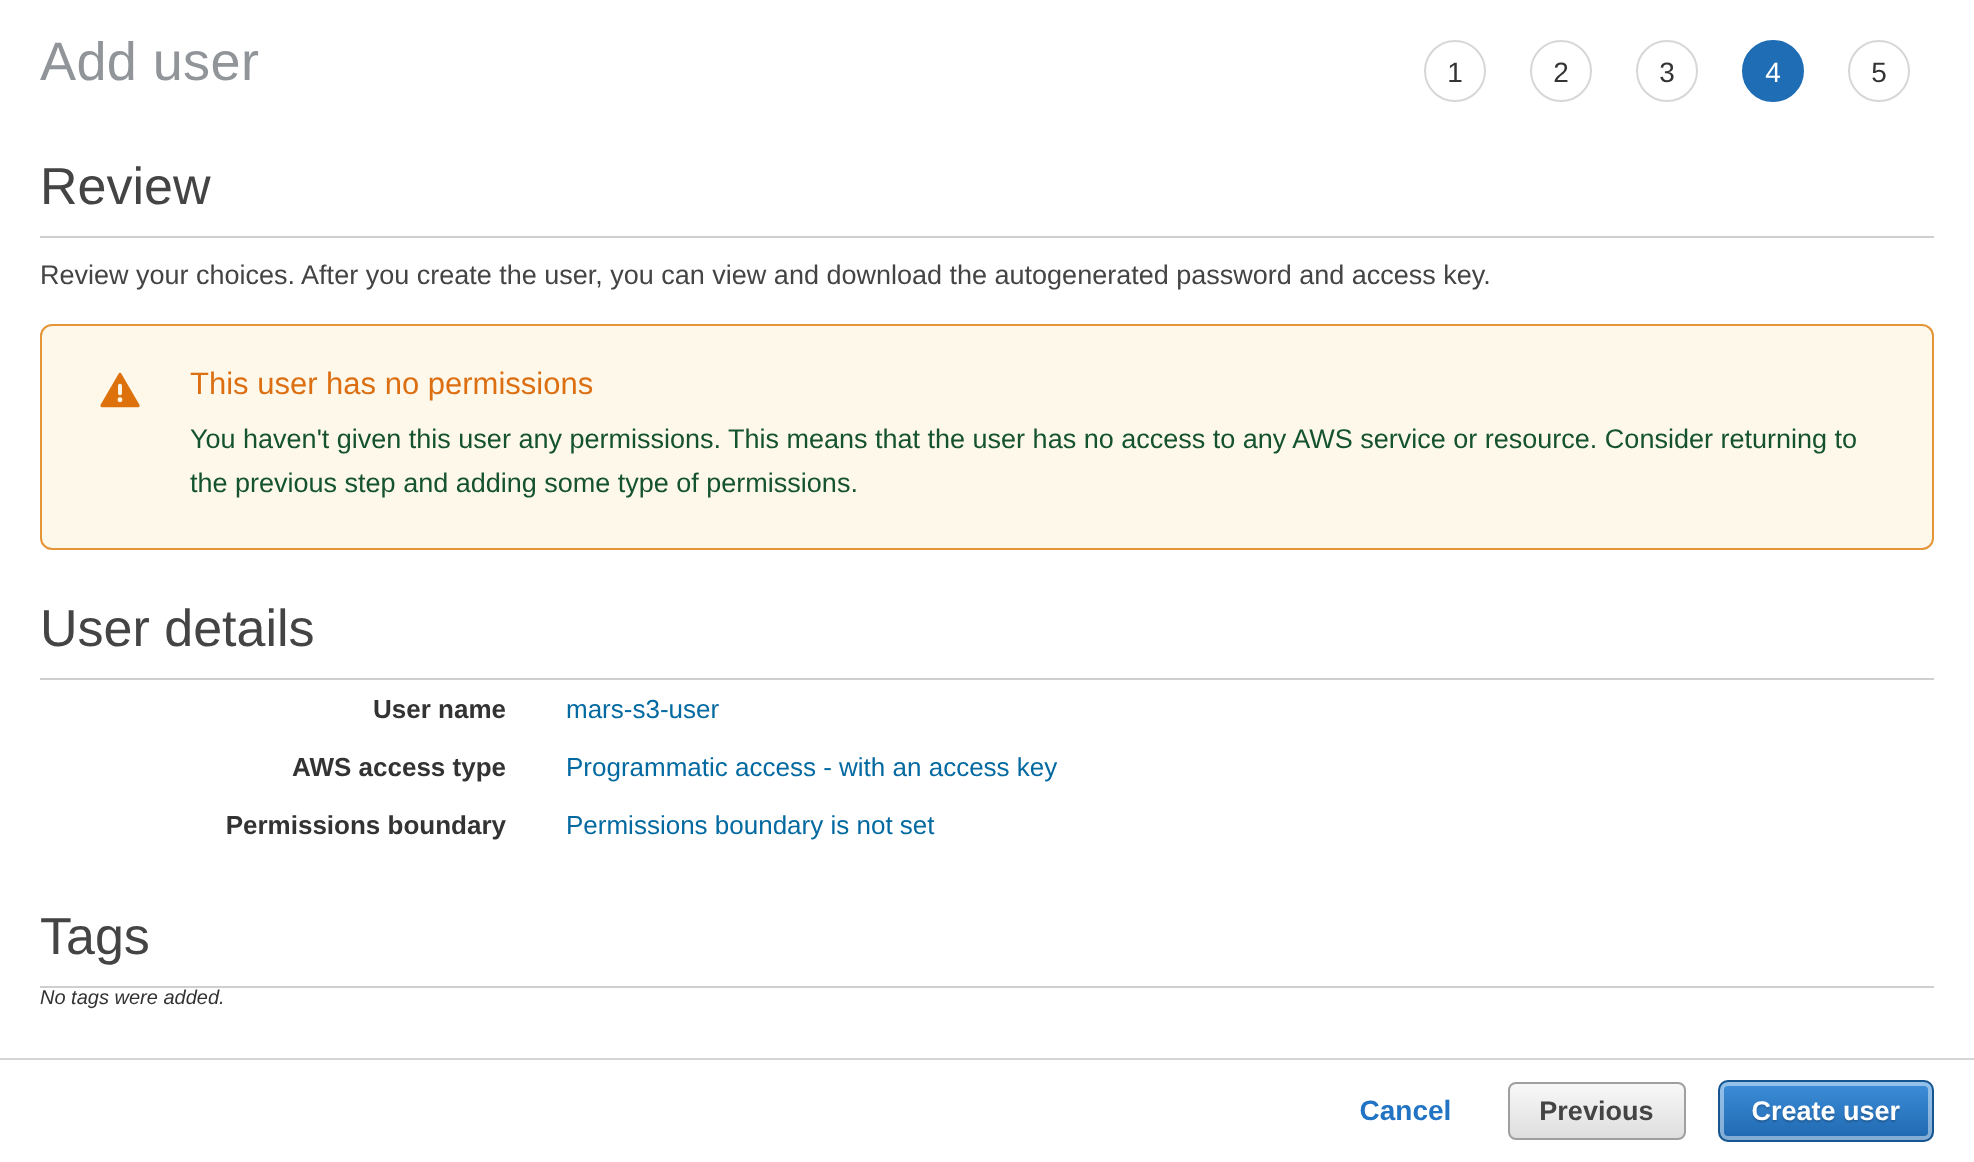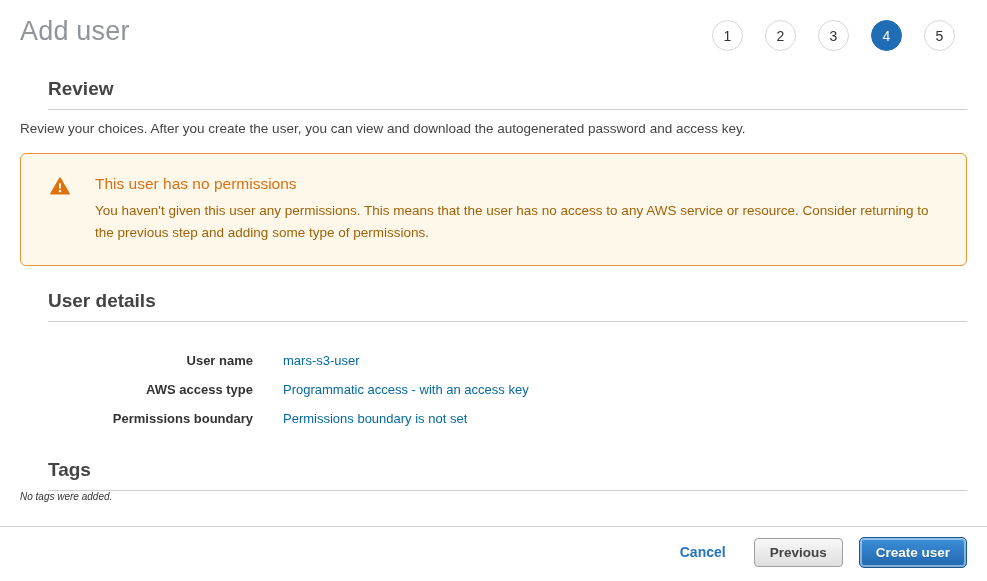--- a/index.html
+++ b/index.html
@@ -47,26 +47,25 @@
   .step-circle.active {
     background: #1f6db4;
     border-color: #1f6db4;
     color: #fff;
   }
 
   
   .content { padding: 0 20px; }
 
   h2.section-heading {
-    font-size: 19px;
-    font-weight: 700;
+    font-size: 26px;
+    font-weight: 400;
     color: #444;
     padding-bottom: 9px;
     border-bottom: 1px solid #cfcfcf;
-    margin-left: 28px;
   }
   .review-heading { margin-top: 27px; }
   .description {
     margin-top: 11px;
     font-size: 13.5px;
     color: #444;
   }
 
   
   .warning-box {
@@ -86,27 +85,27 @@
   .warning-text { margin-left: 25px; }
   .warning-title {
     font-size: 15.5px;
     font-weight: 500;
     color: #dd6f13;
     margin-bottom: 7px;
   }
   .warning-body {
     font-size: 13.5px;
     line-height: 1.62;
-    color: #a16207;
+    color: #14532d;
     max-width: 860px;
   }
 
   
   .details-heading { margin-top: 24px; }
-  .details-rows { margin-top: 24px; }
+  .details-rows { margin-top: 0; }
   .detail-row {
     display: flex;
     align-items: baseline;
     padding: 7px 0;
   }
   .detail-label {
     width: 233px;
     text-align: right;
     font-size: 13px;
     font-weight: bold;

